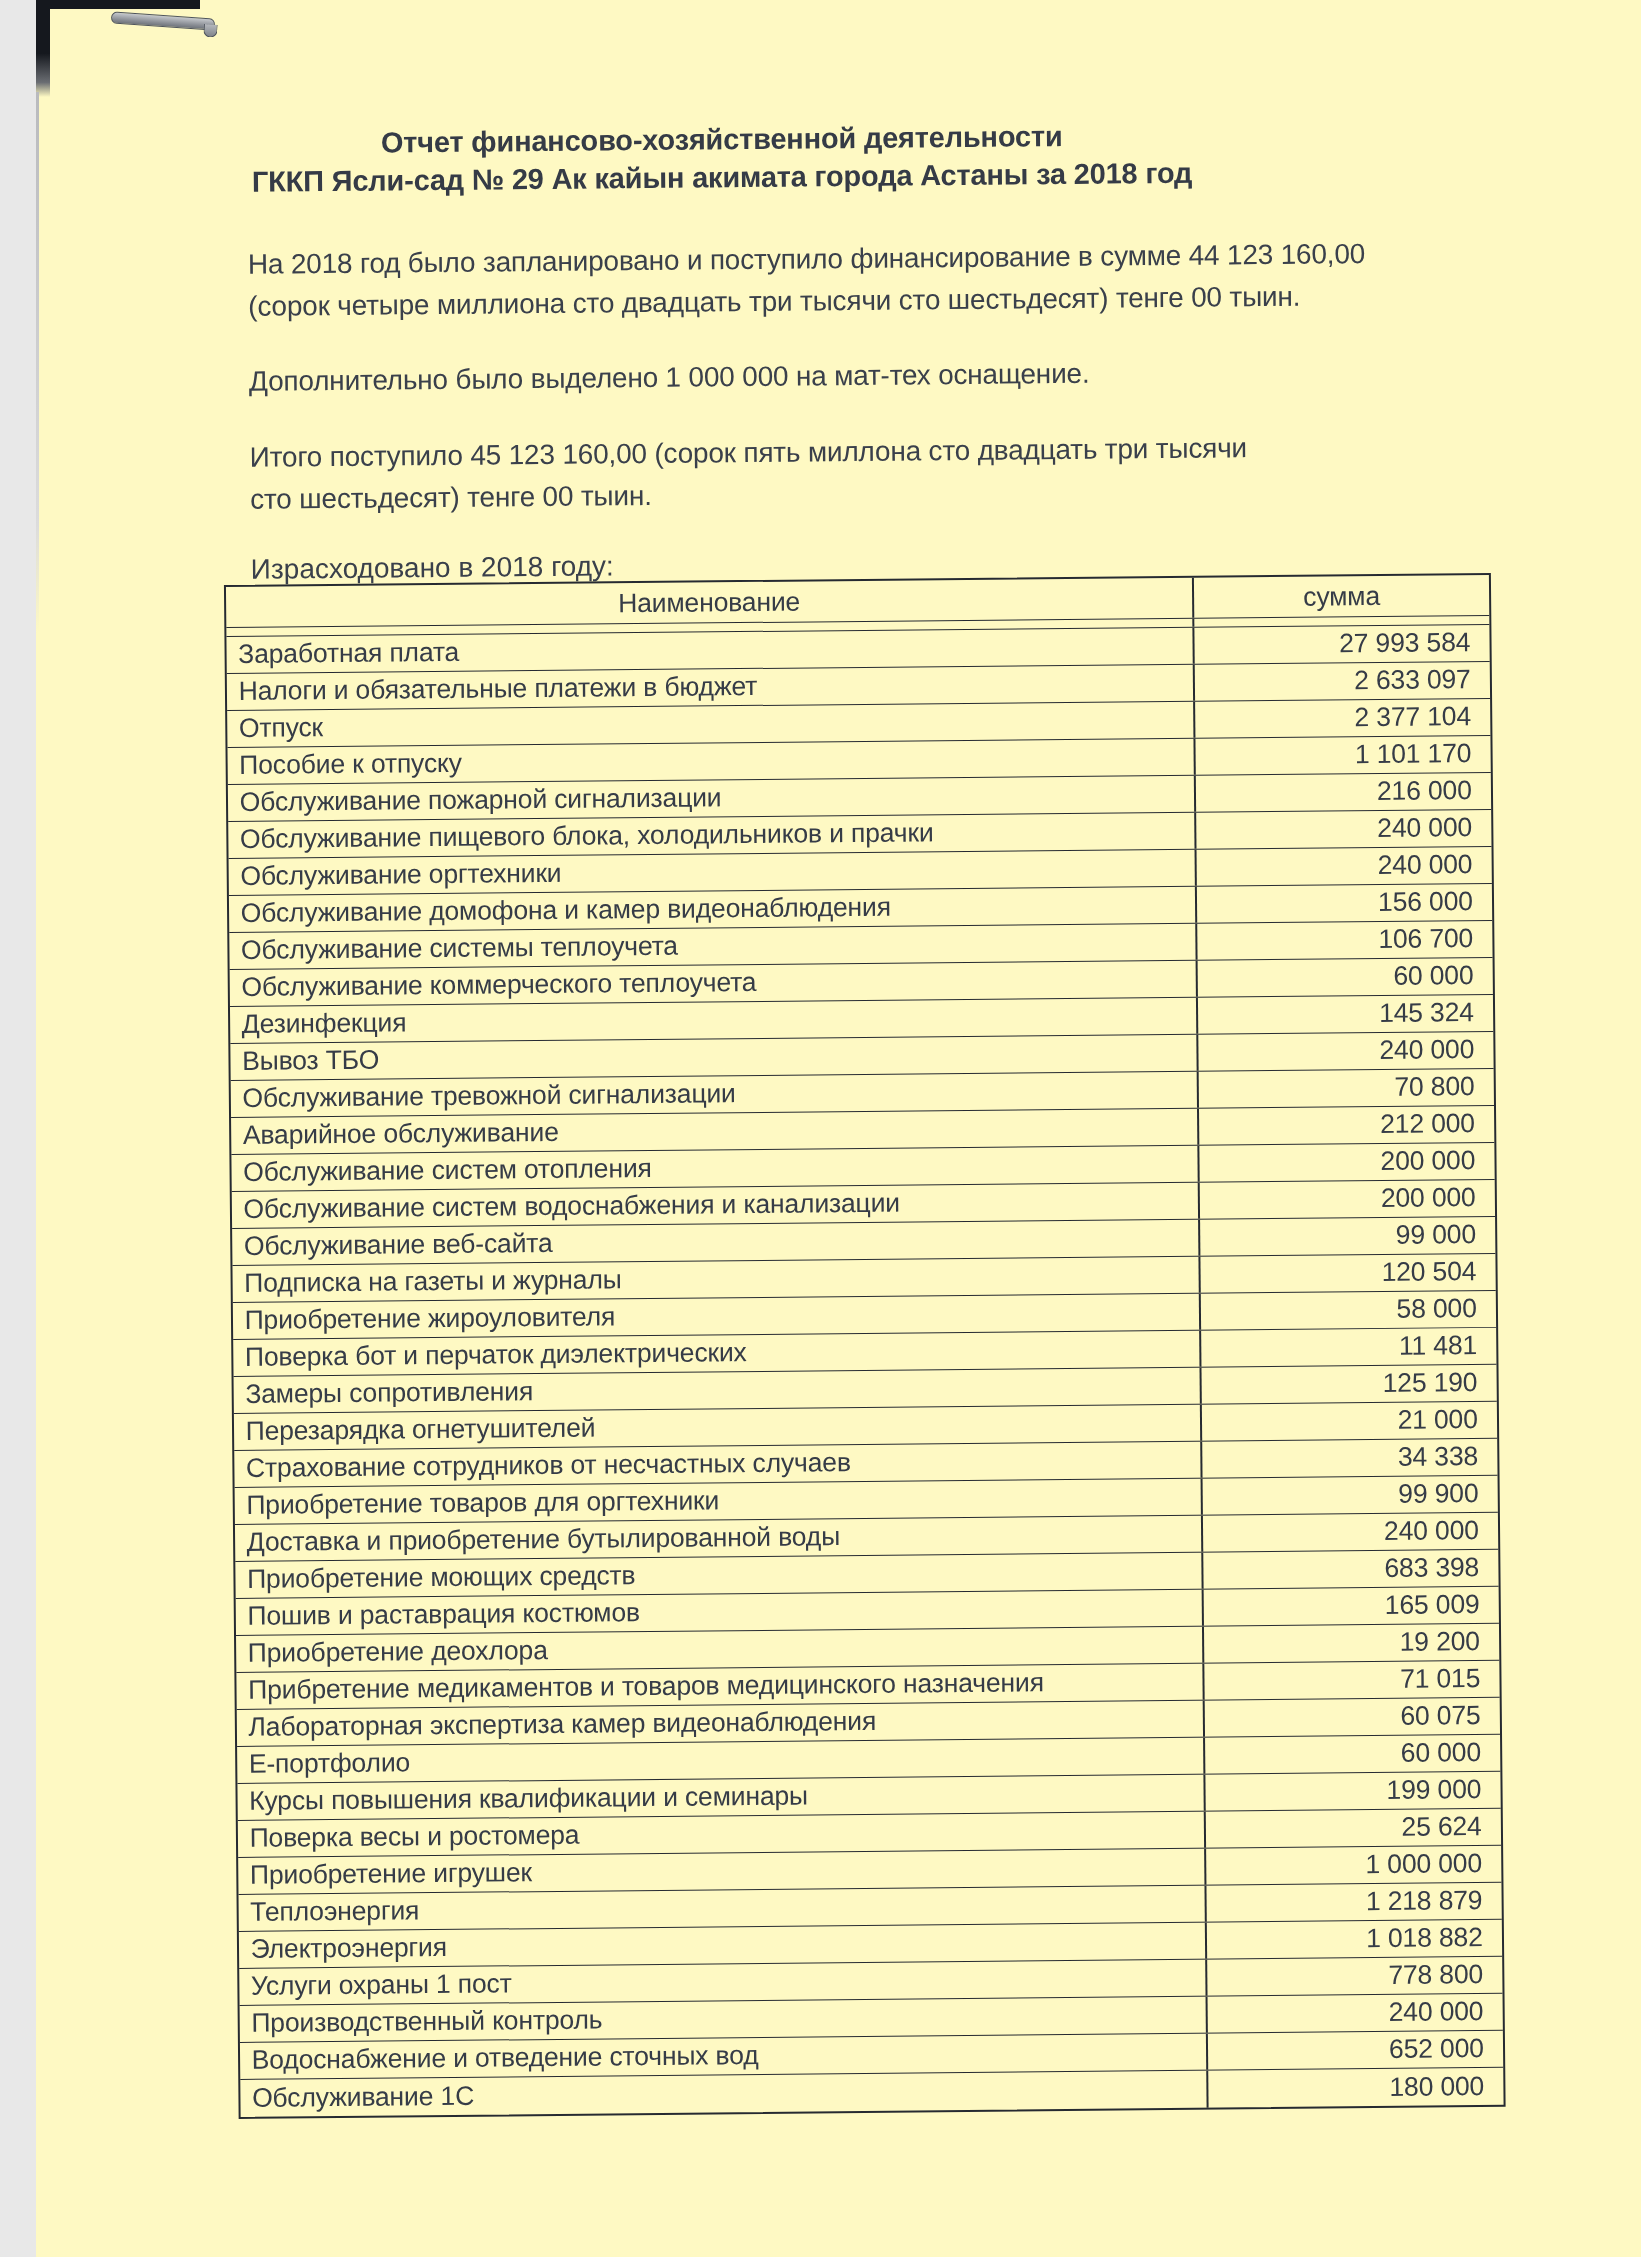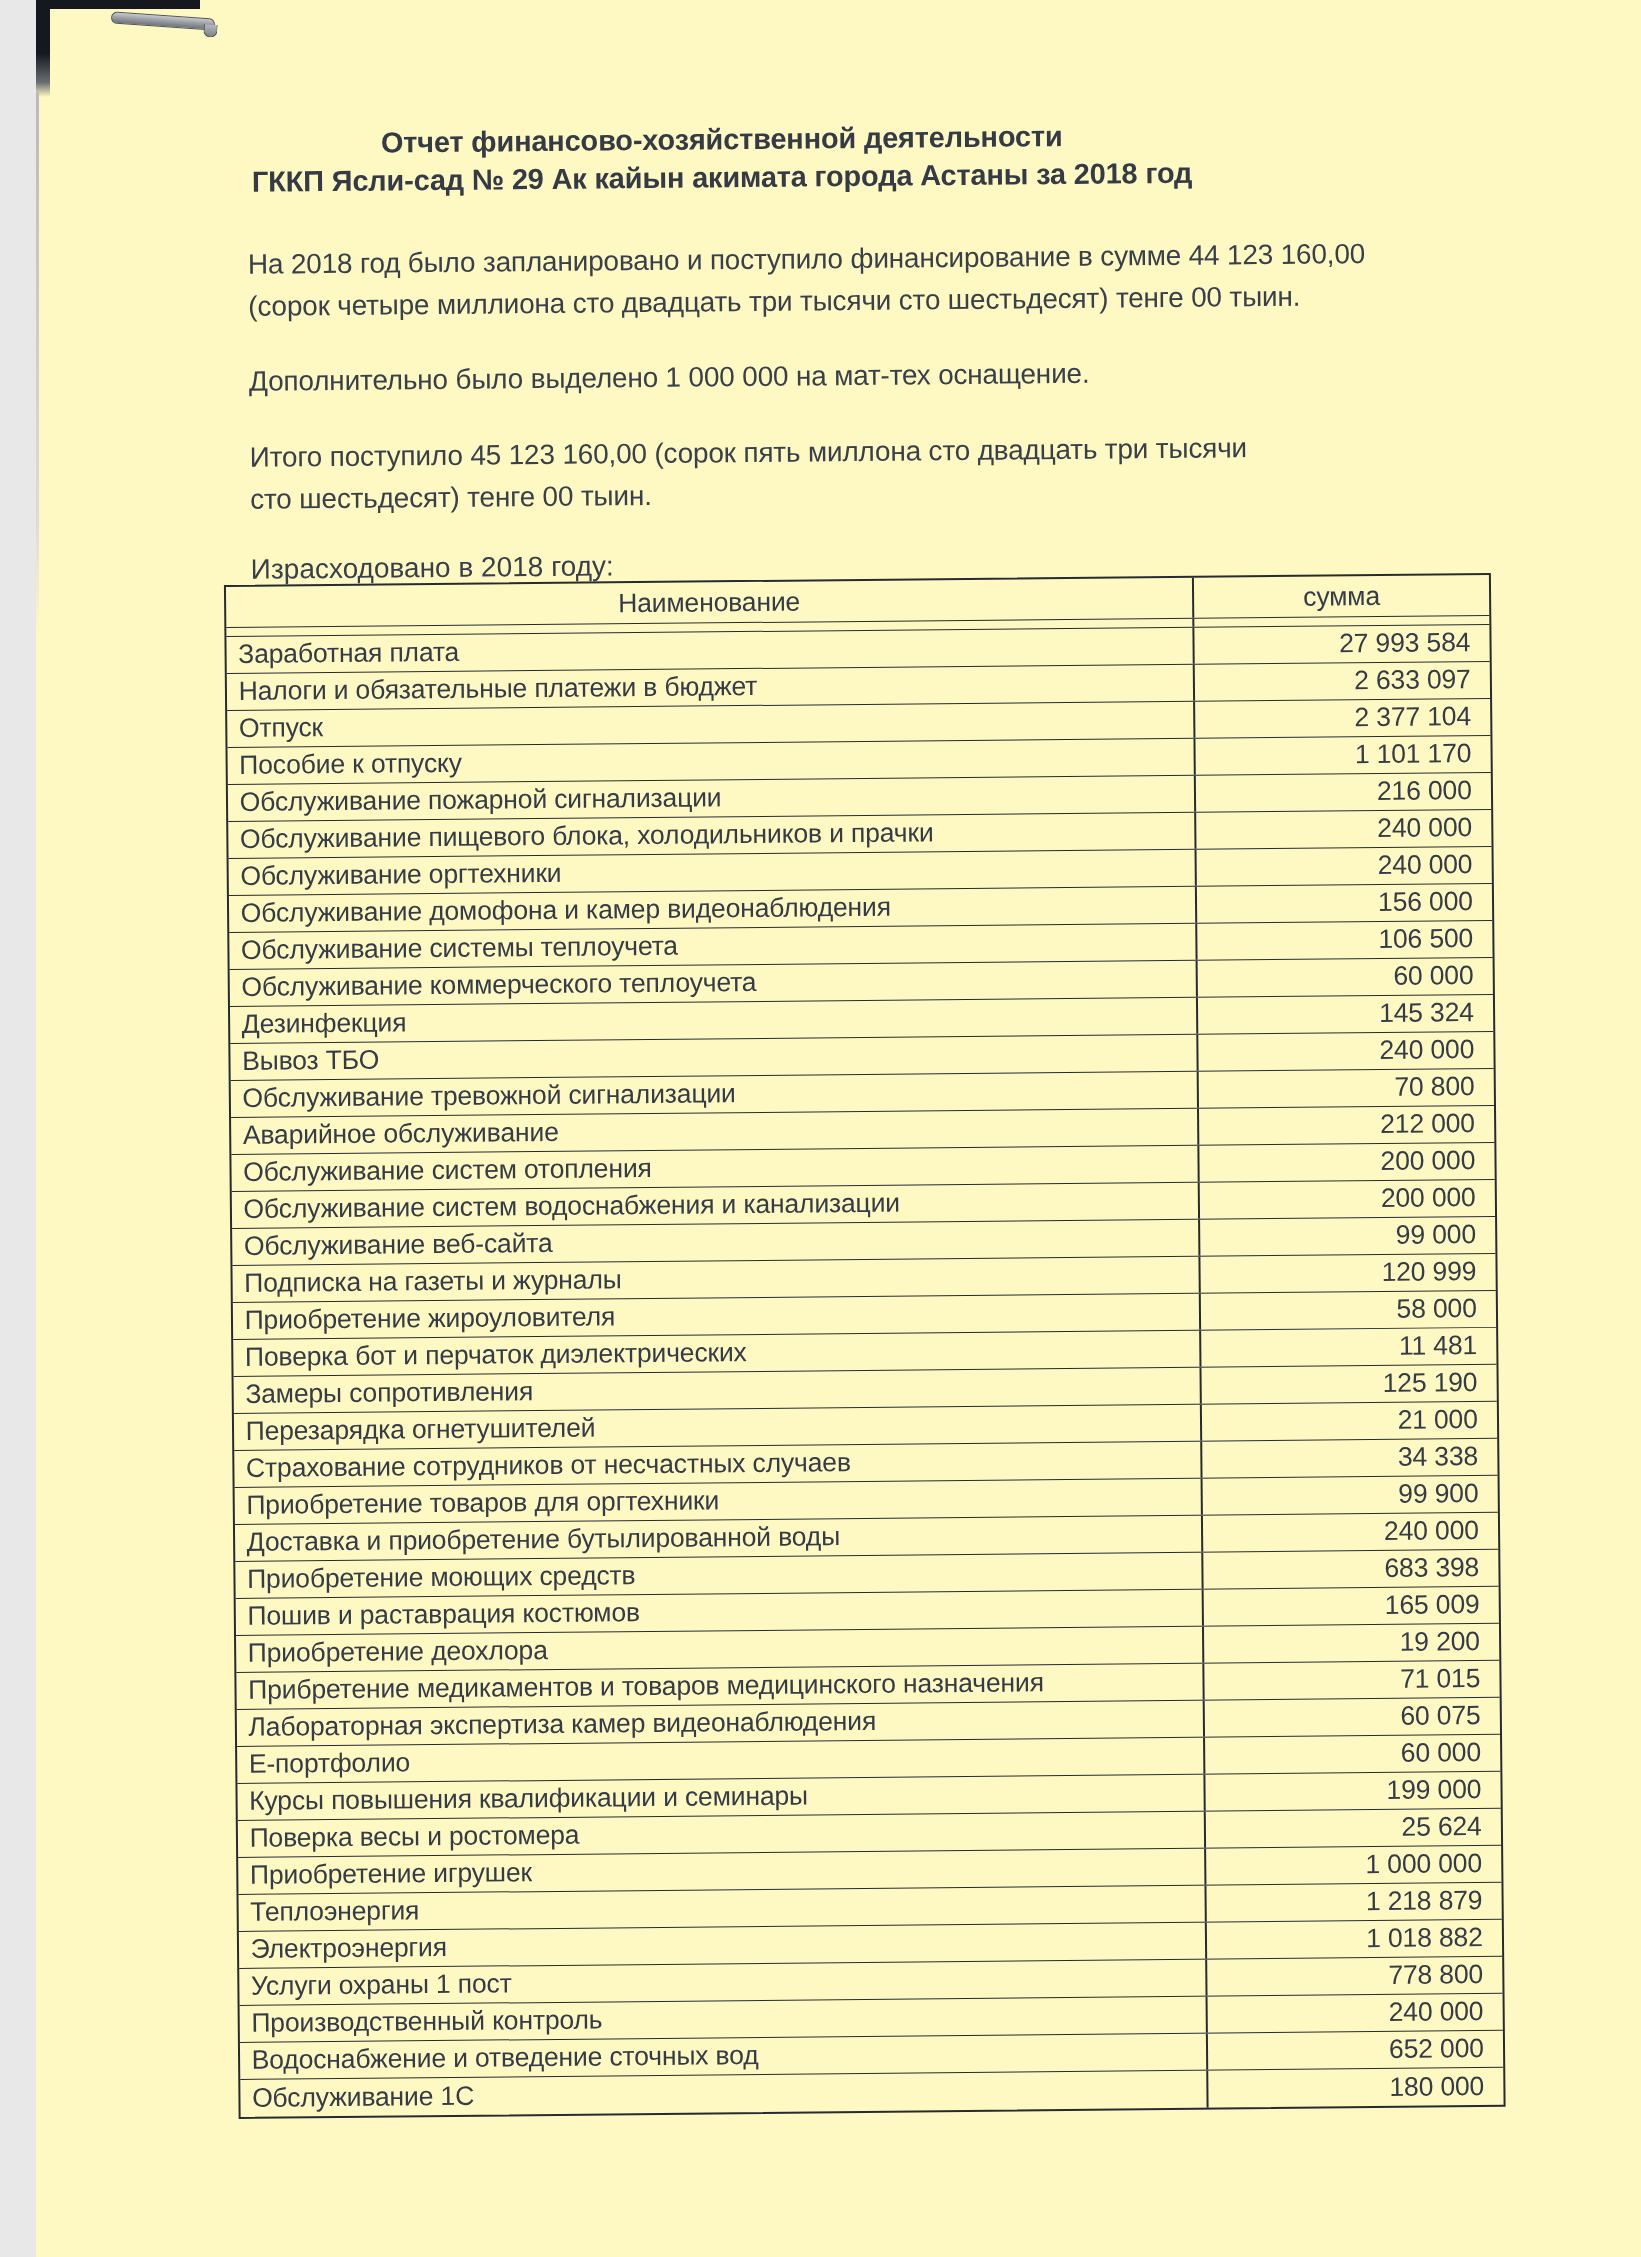--- a/index.html
+++ b/index.html
@@ -171,21 +171,21 @@
             <div class="td td-sum">
               <span class="cell-text">156 000</span>
             </div>
           </div>
 
           <div class="tr tr-data">
             <div class="td td-name">
               <span class="cell-text">Обслуживание системы теплоучета</span>
             </div>
             <div class="td td-sum">
-              <span class="cell-text">106 500</span>
+              <span class="cell-text">106 700</span>
             </div>
           </div>
 
           <div class="tr tr-data">
             <div class="td td-name">
               <span class="cell-text">Обслуживание коммерческого теплоучета</span>
             </div>
             <div class="td td-sum">
               <span class="cell-text">60 000</span>
             </div>
@@ -252,21 +252,21 @@
             <div class="td td-sum">
               <span class="cell-text">99 000</span>
             </div>
           </div>
 
           <div class="tr tr-data">
             <div class="td td-name">
               <span class="cell-text">Подписка на газеты и журналы</span>
             </div>
             <div class="td td-sum">
-              <span class="cell-text">120 999</span>
+              <span class="cell-text">120 504</span>
             </div>
           </div>
 
           <div class="tr tr-data">
             <div class="td td-name">
               <span class="cell-text">Приобретение жироуловителя</span>
             </div>
             <div class="td td-sum">
               <span class="cell-text">58 000</span>
             </div>

